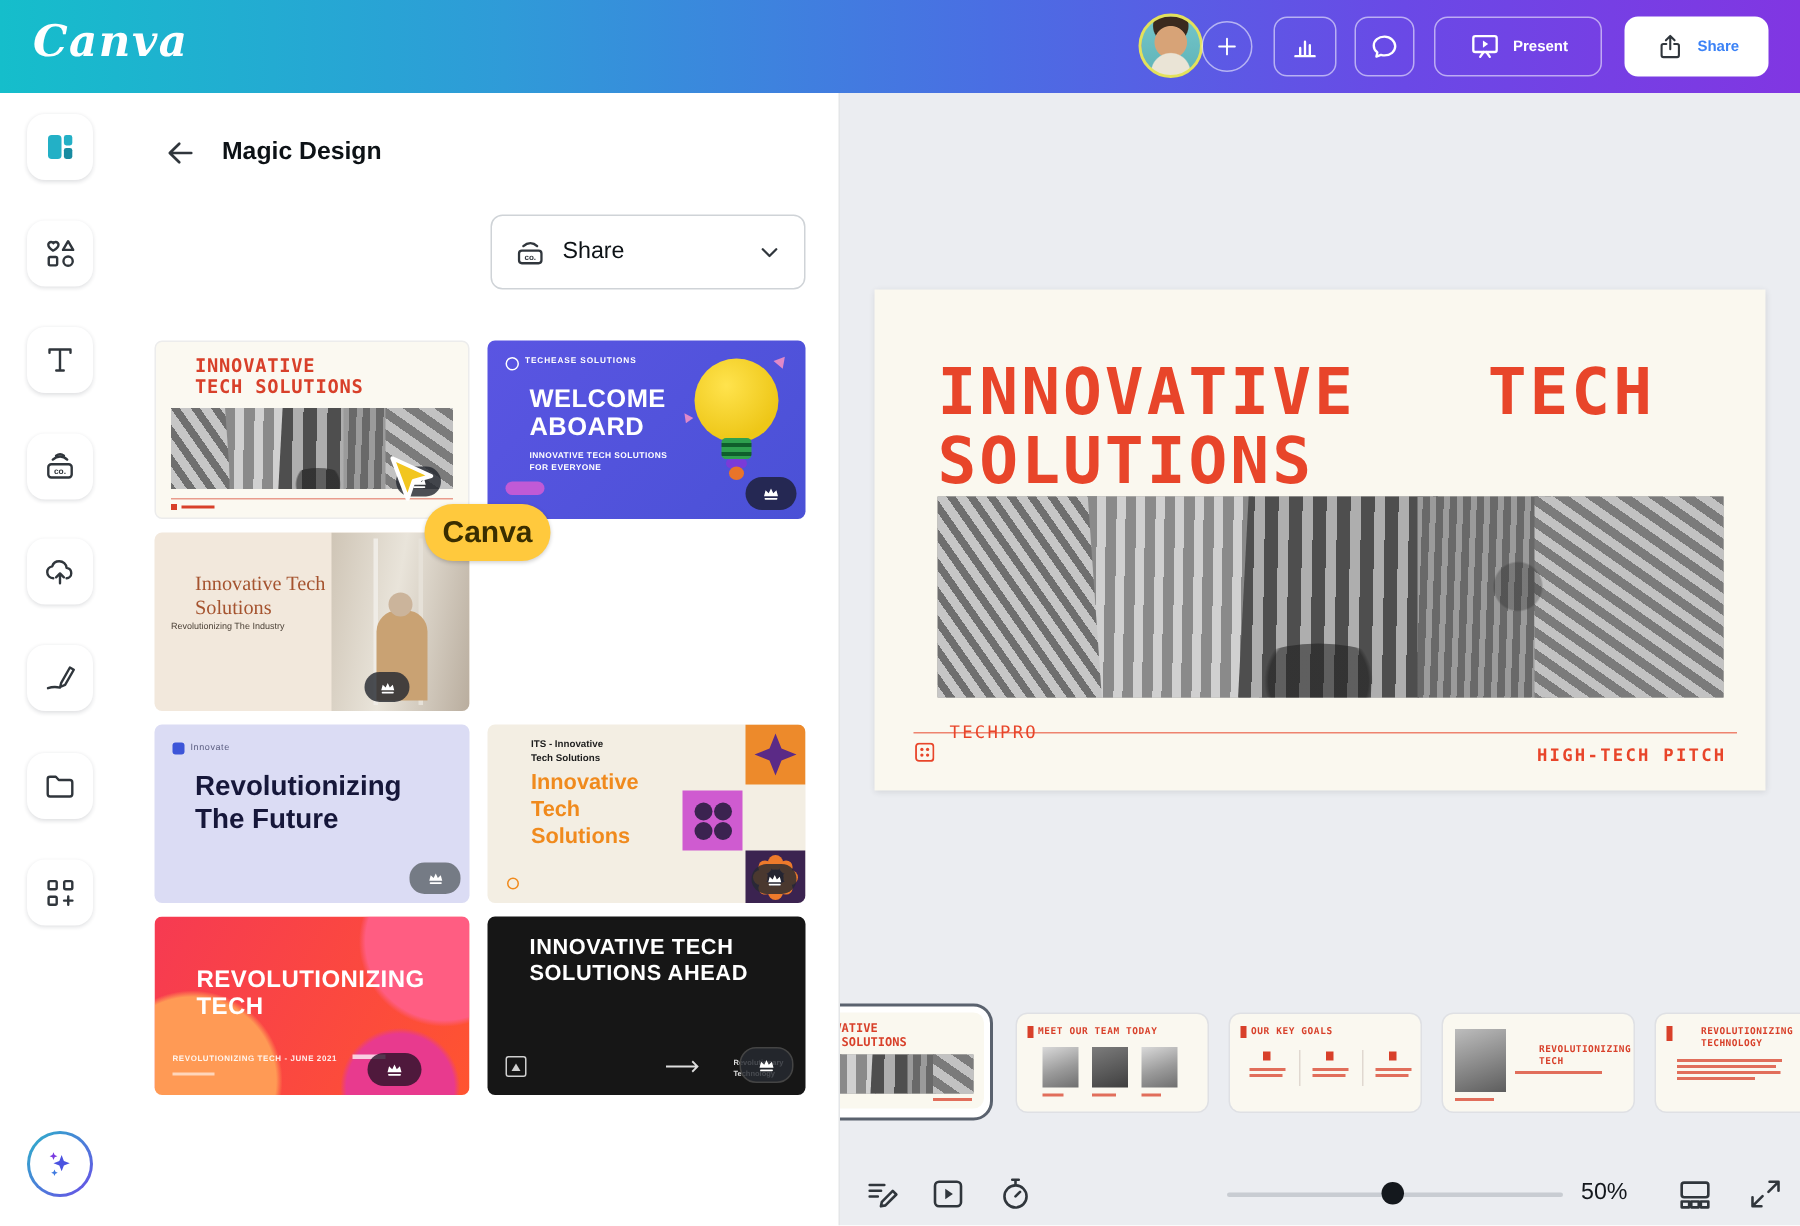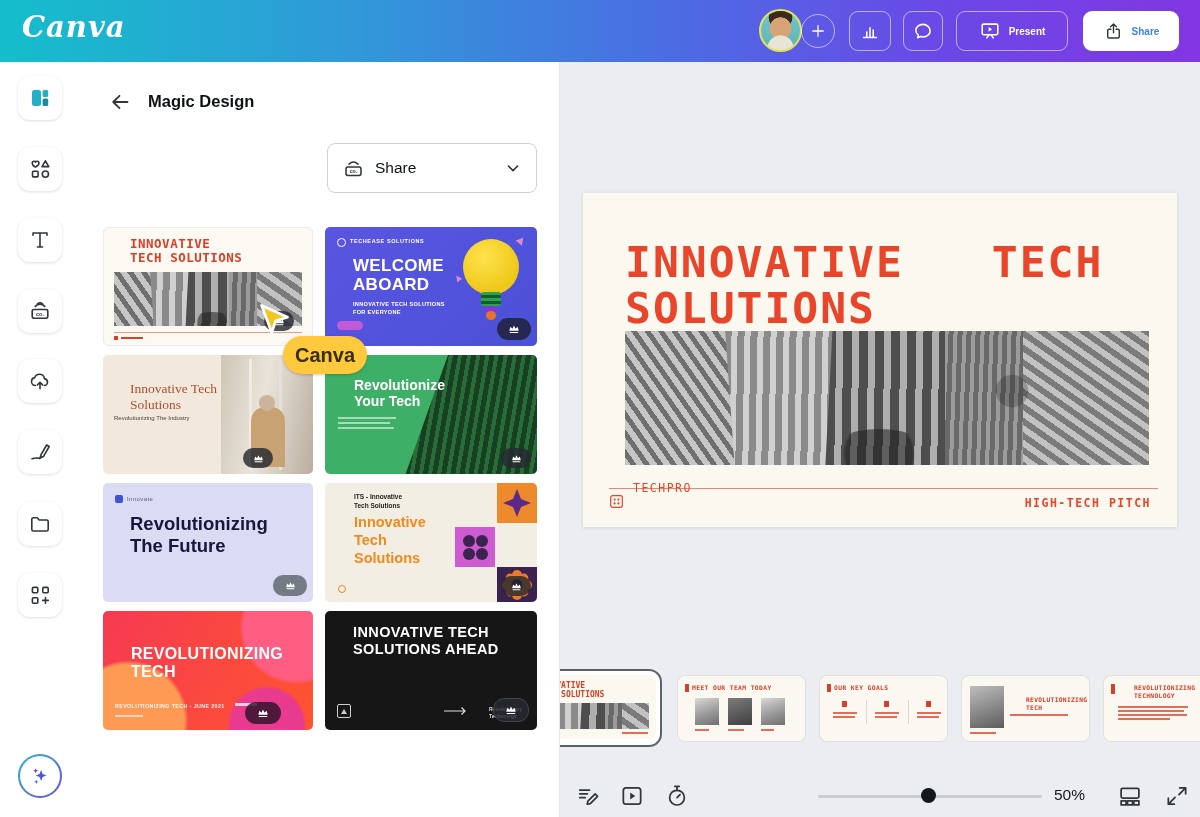--- a/index.html
+++ b/index.html
@@ -238,34 +238,20 @@
         <div class="abs" style="left:30px;top:52px;width:34px;height:60px;border-radius:14px 14px 0 0;background:#c9a273;"></div>
         <div class="abs" style="left:38px;top:40px;width:16px;height:16px;border-radius:50%;background:#cbb49b;"></div>
       </div>
       <div class="crown-badge" style="right:40px;">
         <svg width="13" height="11" viewBox="0 0 24 20">
             <use href="#crown" fill="#fff"></use>
           </svg>
         </div>
     </div>
 
-    <div class="tile" style="left:245px;top:293px;width:212px;background:#3EAF67;color:#fff;">
-      <div class="abs" style="left:0;top:0;width:212px;height:119px;clip-path:polygon(58% 0,100% 0,100% 100%,38% 100%);
-                  background:repeating-linear-gradient(100deg,#16401f 0 5px,#2a6b3a 5px 9px);"></div>
-      <div class="abs pre" style="left:13px;top:22px;font-size:14px;font-weight:700;line-height:1.15;">Revolutionize
-Your Tech</div>
-      <div class="abs" style="left:13px;top:62px;width:58px;height:2px;background:rgba(255,255,255,.55);"></div>
-      <div class="abs" style="left:13px;top:67px;width:52px;height:2px;background:rgba(255,255,255,.55);"></div>
-      <div class="abs" style="left:13px;top:72px;width:56px;height:2px;background:rgba(255,255,255,.55);"></div>
-      <div class="crown-badge">
-        <svg width="13" height="11" viewBox="0 0 24 20">
-            <use href="#crown" fill="#fff"></use>
-          </svg>
-        </div>
-    </div>
 
     <div class="tile" style="left:23px;top:421px;background:#DBDCF4;">
       <div class="abs" style="left:12px;top:12px;width:8px;height:8px;background:#3d55d8;border-radius:2px;"></div>
       <div class="abs" style="left:24px;top:13px;font-size:6px;color:#5a5d80;letter-spacing:.4px;">Innovate</div>
       <div class="abs pre" style="left:11px;top:30px;font-size:18.5px;font-weight:600;line-height:1.18;color:#16173a;">Revolutionizing
 The Future</div>
       <div class="crown-badge" style="width:34px;height:21px;background:rgba(108,114,123,.92);">
         <svg width="13" height="11" viewBox="0 0 24 20">
             <use href="#crown" fill="#fff"></use>
           </svg>

